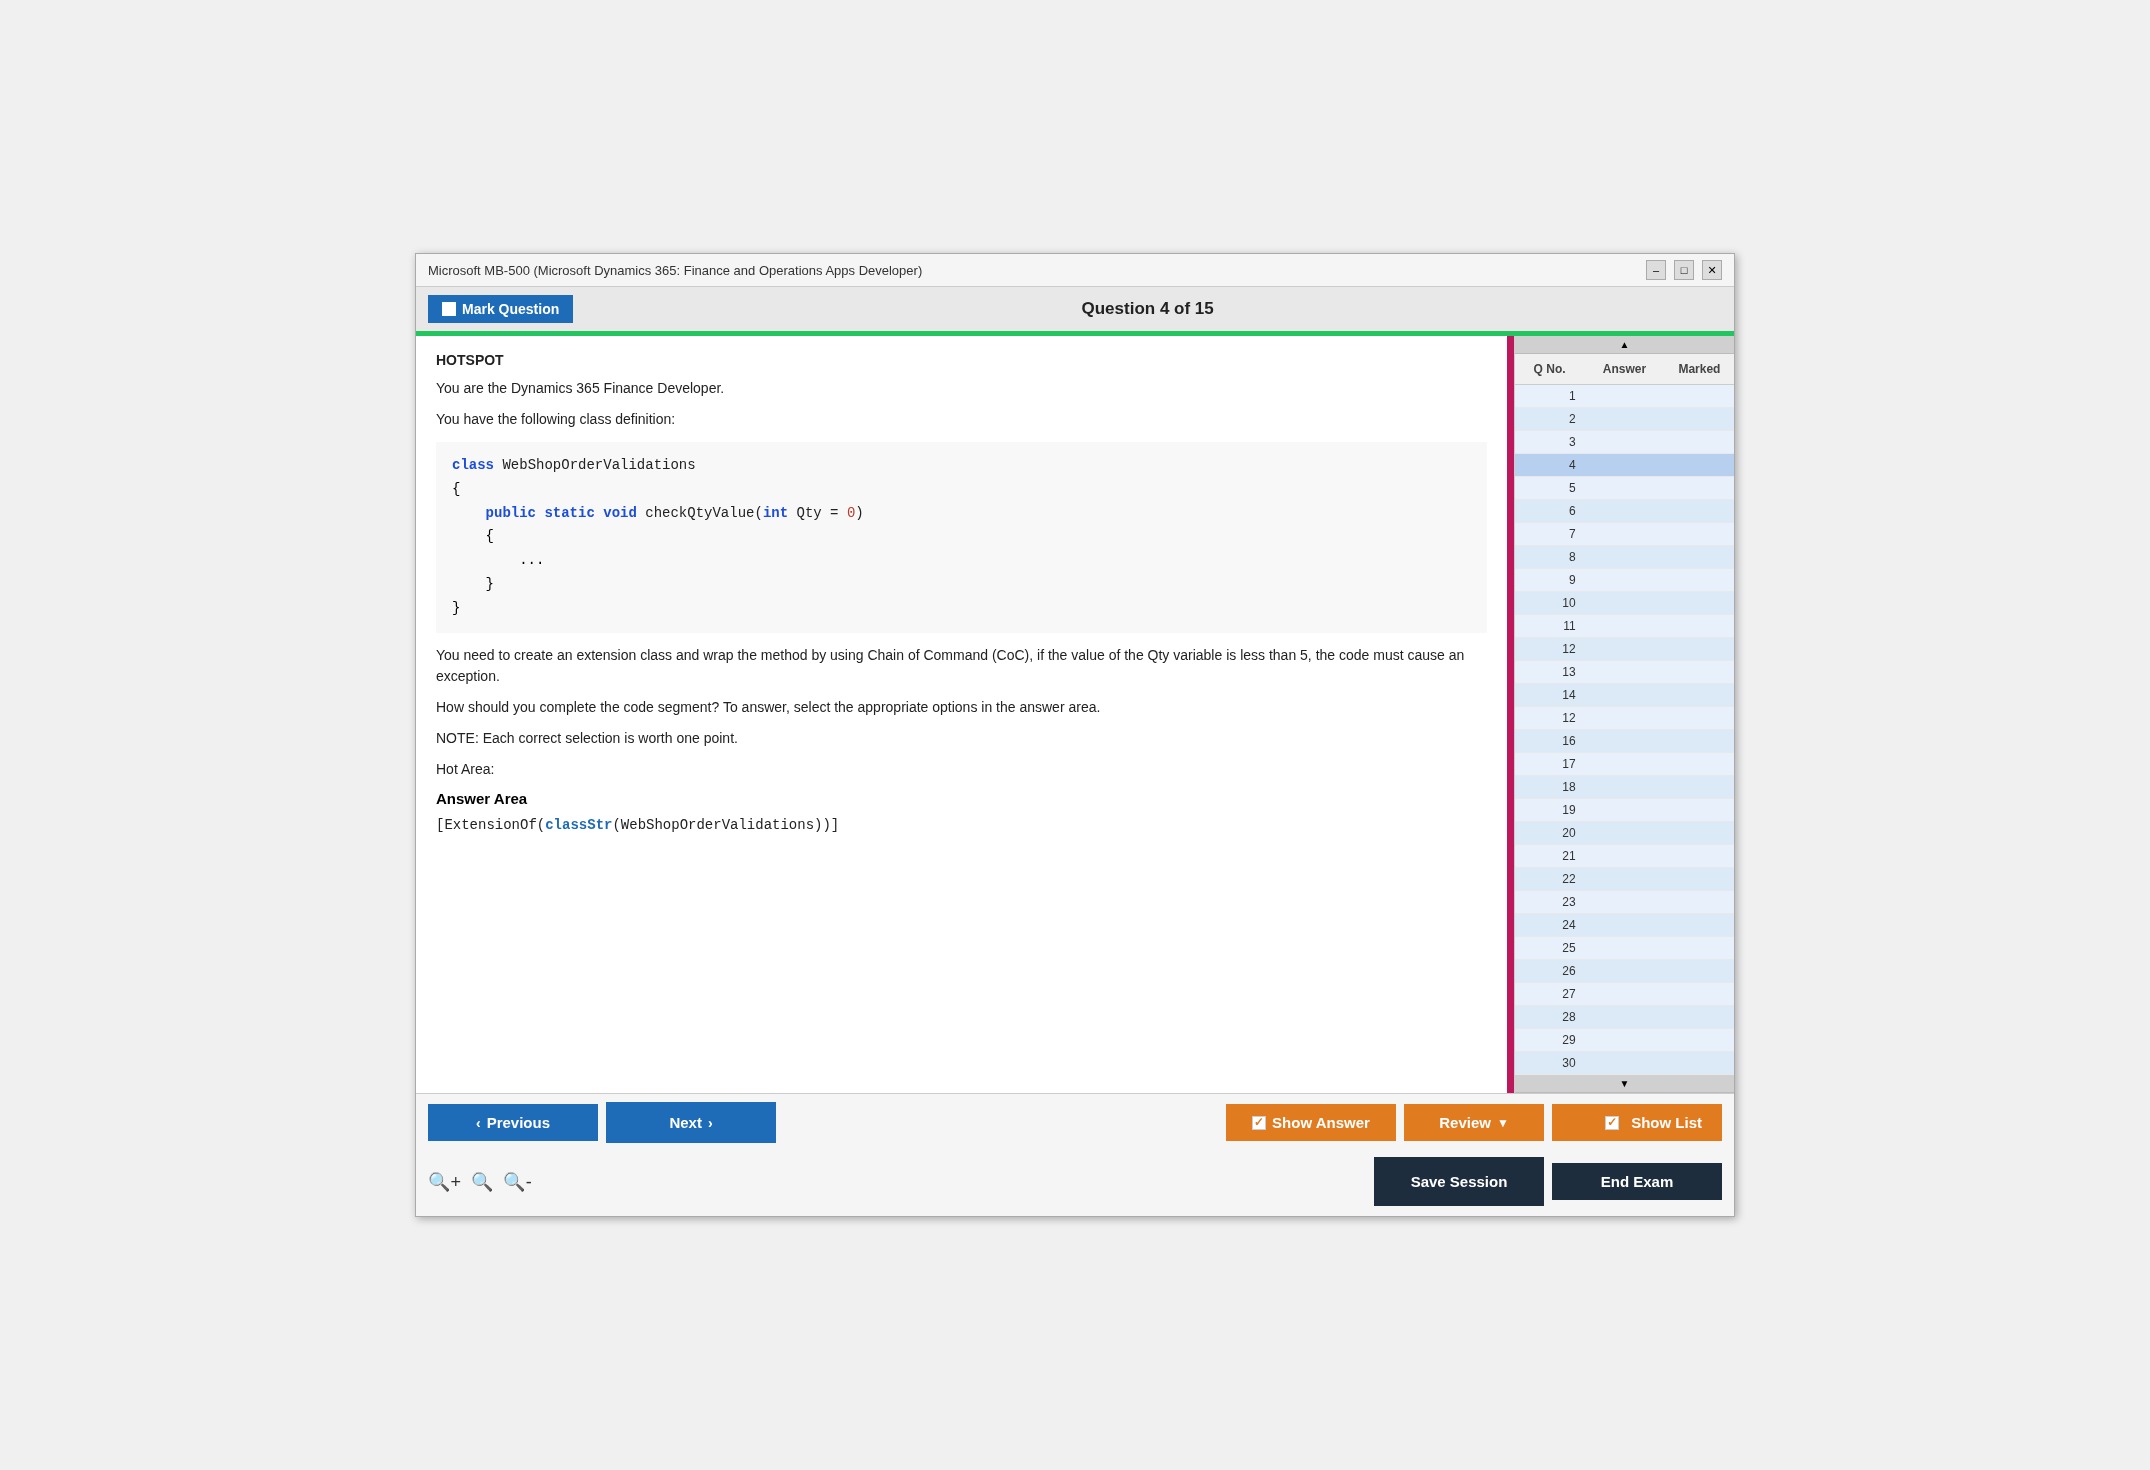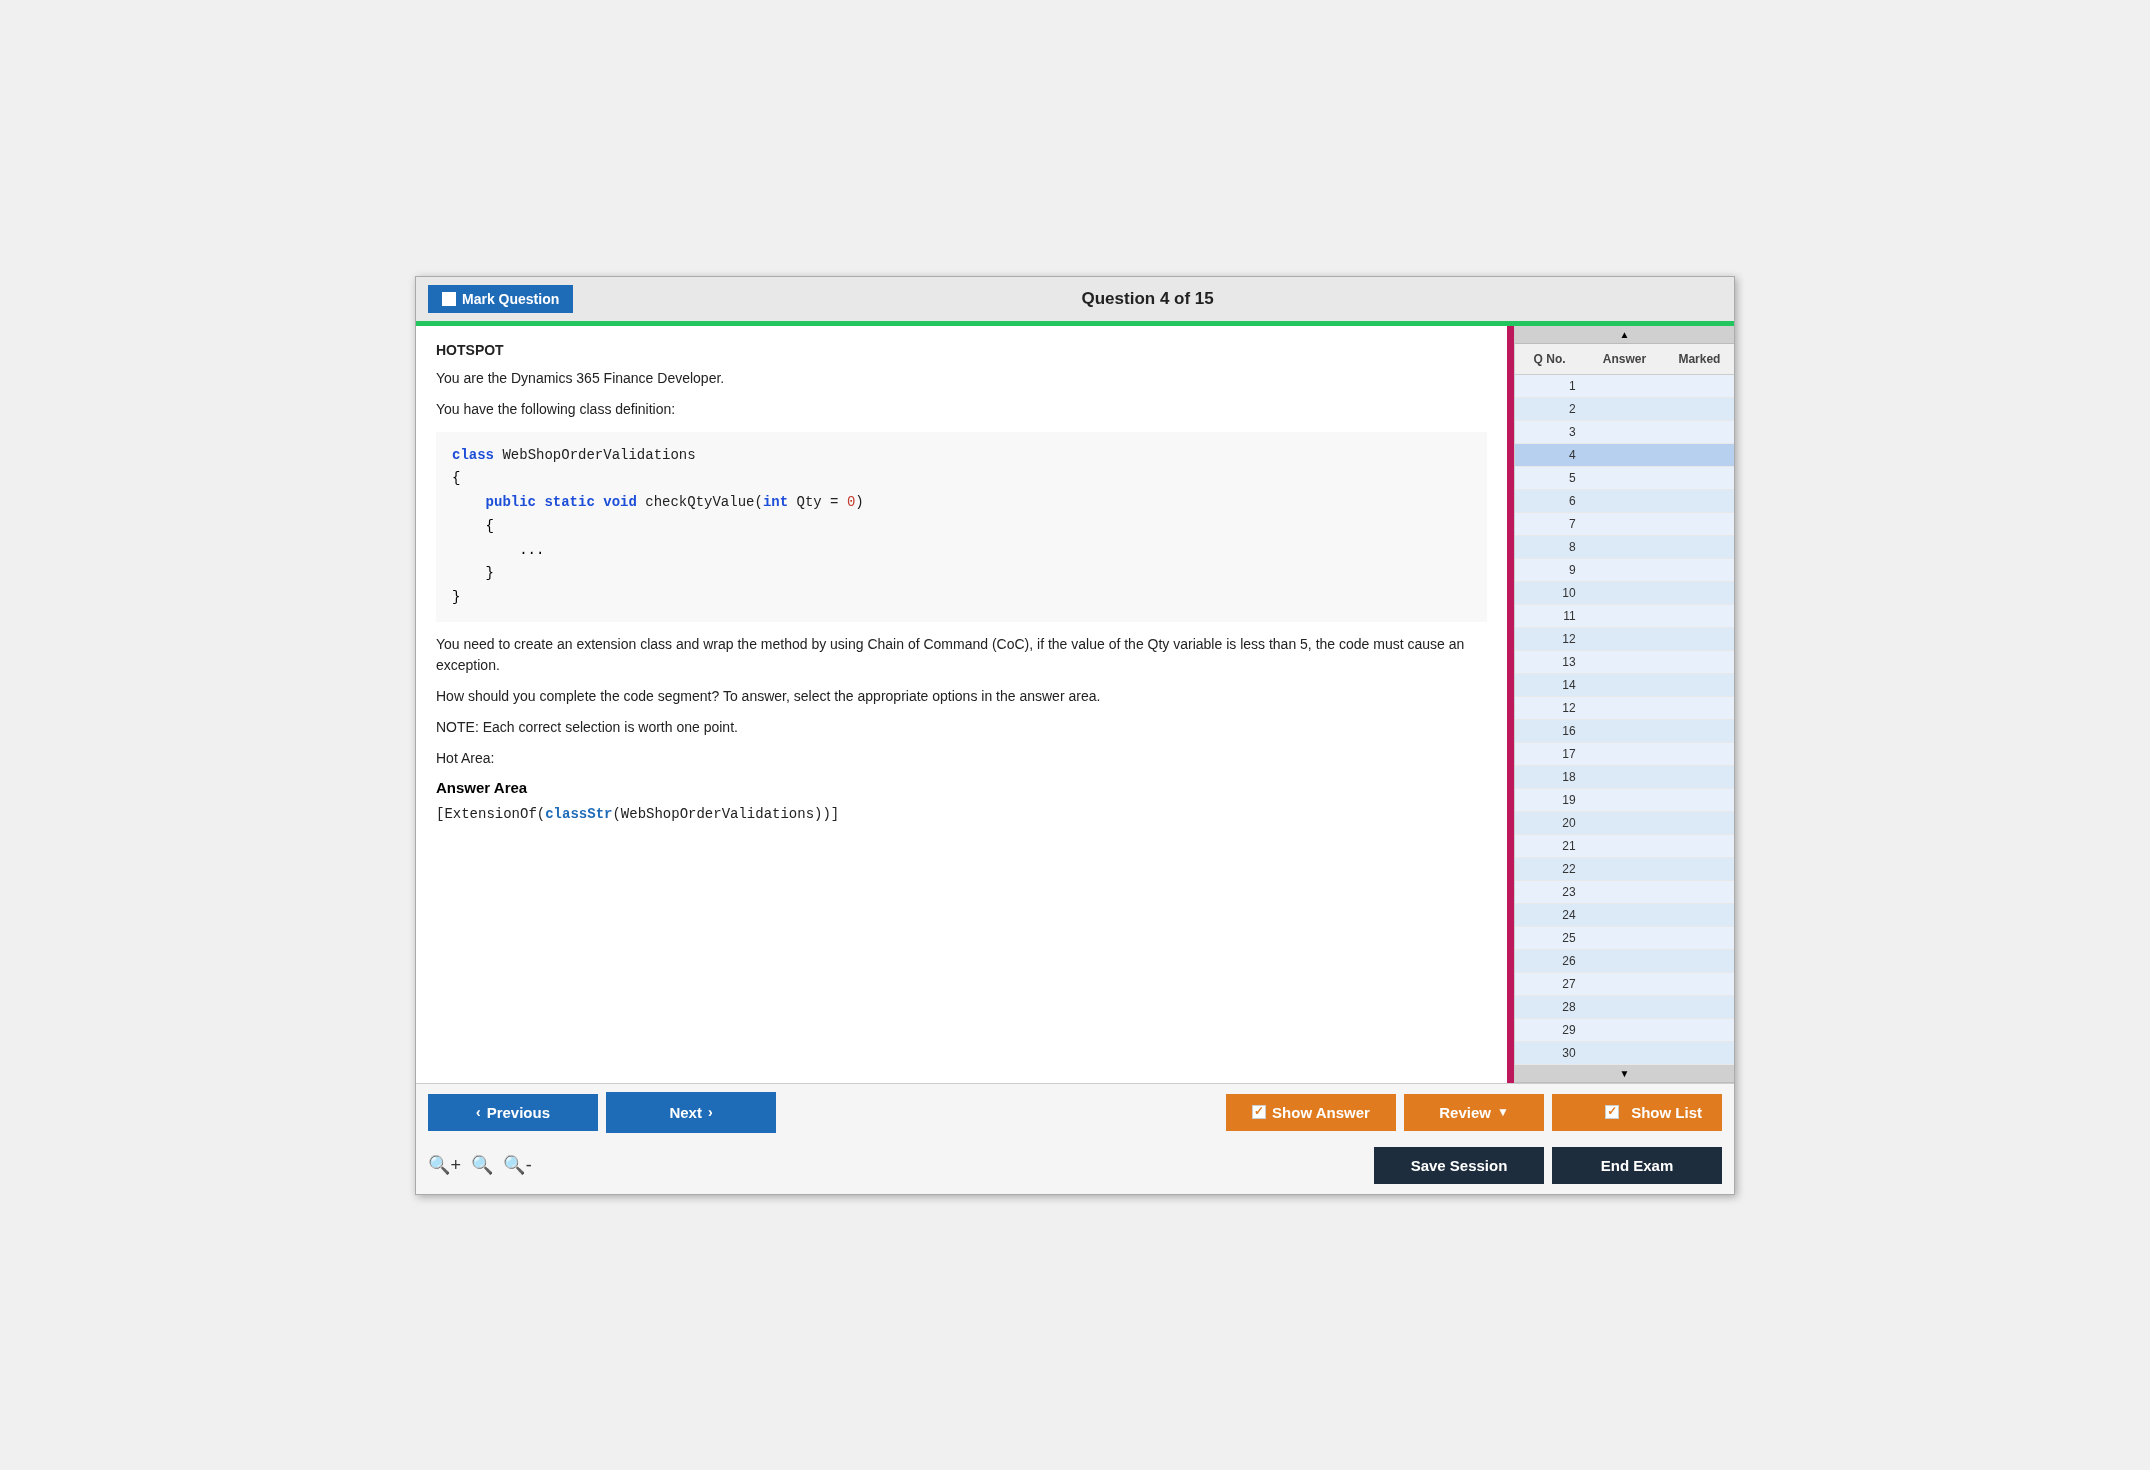--- a/index.html
+++ b/index.html
@@ -312,21 +312,21 @@
       border: none;
       cursor: pointer;
       font-size: 18px;
       color: #333;
     }
 
     .btn-save-session {
       background: #1e2d3d;
       color: #fff;
       border: none;
-      padding: 10px 20px;
+      padding: 16px 20px;
       font-size: 15px;
       font-weight: bold;
       cursor: pointer;
       min-width: 170px;
     }
 
     .btn-end-exam {
       background: #1e2d3d;
       color: #fff;
       border: none;
@@ -348,20 +348,28 @@
       cursor: pointer;
       font-size: 10px;
       border-bottom: 1px solid #bbb;
     }
   </style>
 </head>
 <body>
 
 <div class="window">
 
+  <div class="title-bar">
+    <span class="title-bar-text">Microsoft MB-500 (Microsoft Dynamics 365: Finance and Operations Apps Developer)</span>
+    <div class="title-bar-controls">
+      <div class="title-btn">–</div>
+      <div class="title-btn">□</div>
+      <div class="title-btn">✕</div>
+    </div>
+  </div>
 
   <div class="toolbar">
     <button class="mark-question-btn">
       <span class="checkbox-icon"></span>
       <span>Mark Question</span>
     </button>
     <div class="question-header">Question 4 of 15</div>
   </div>
 
   <div class="main-area">

